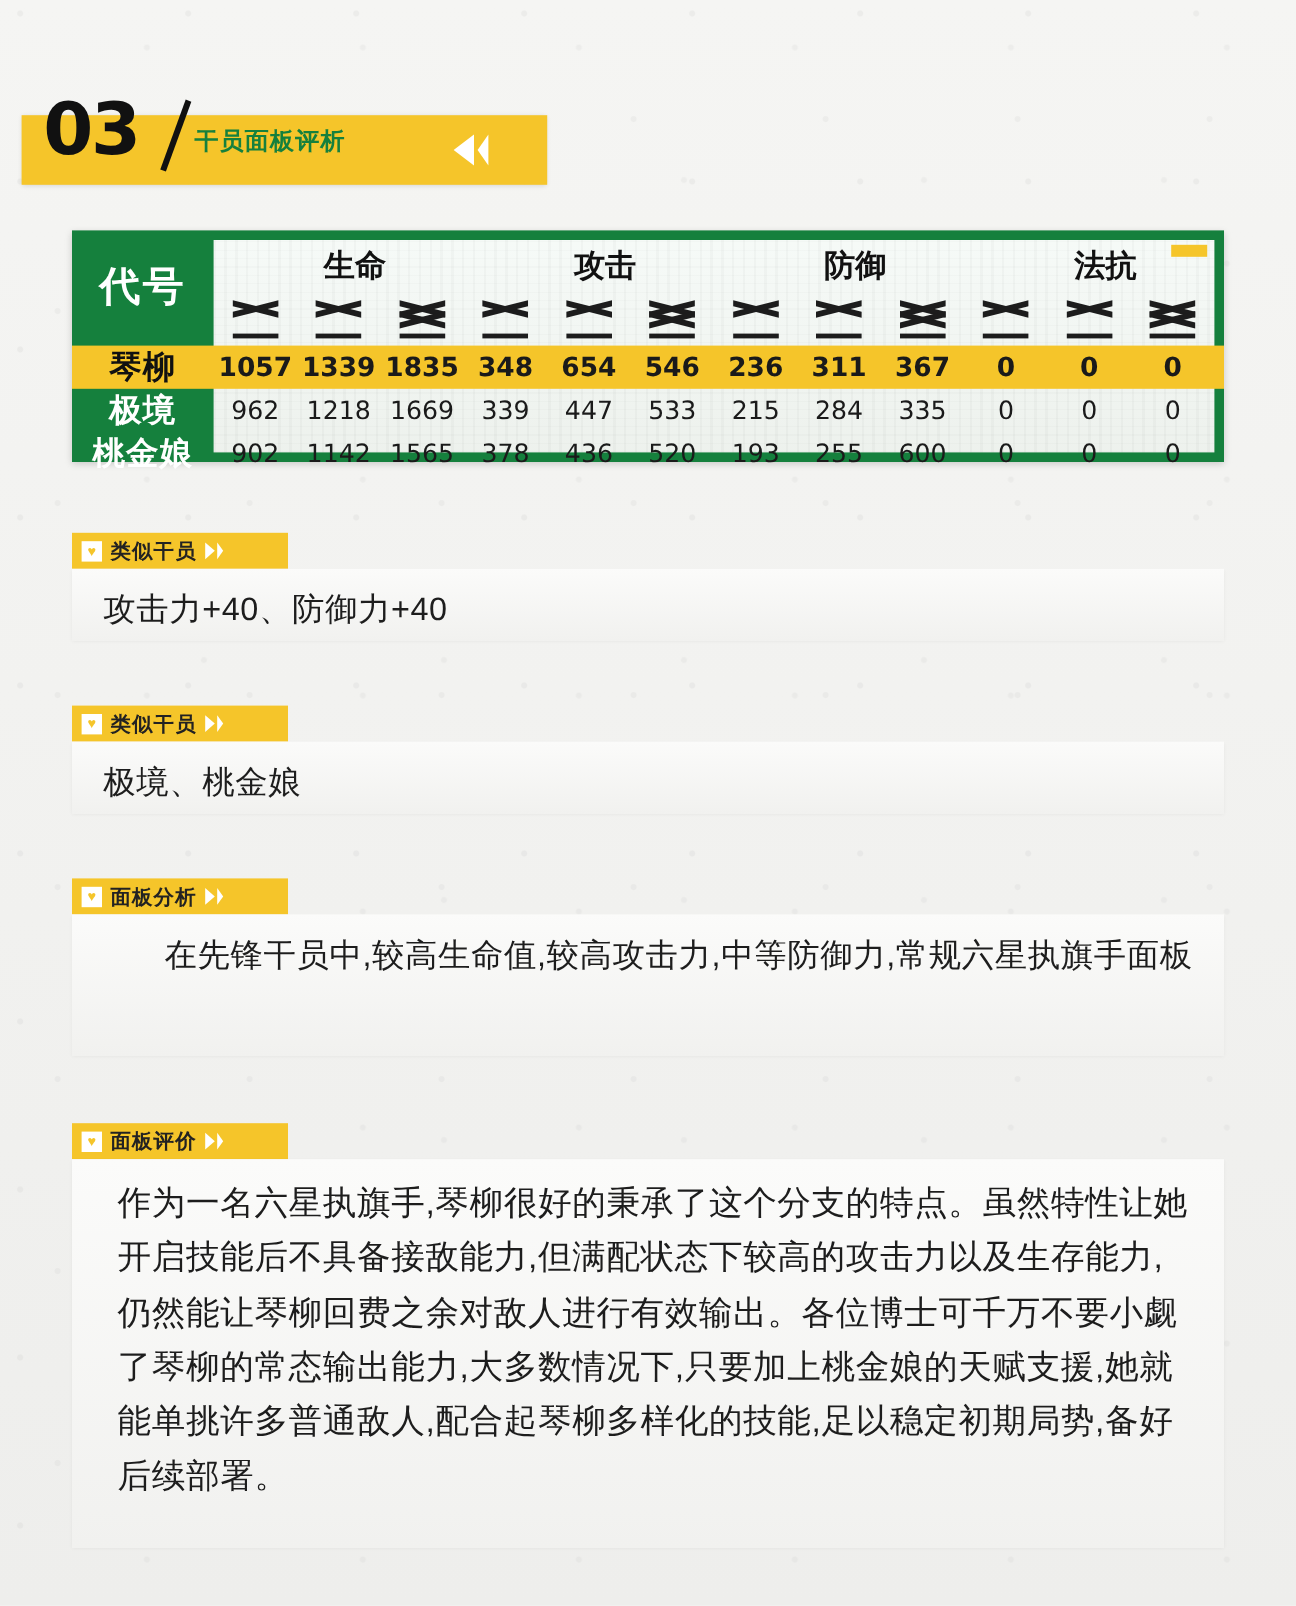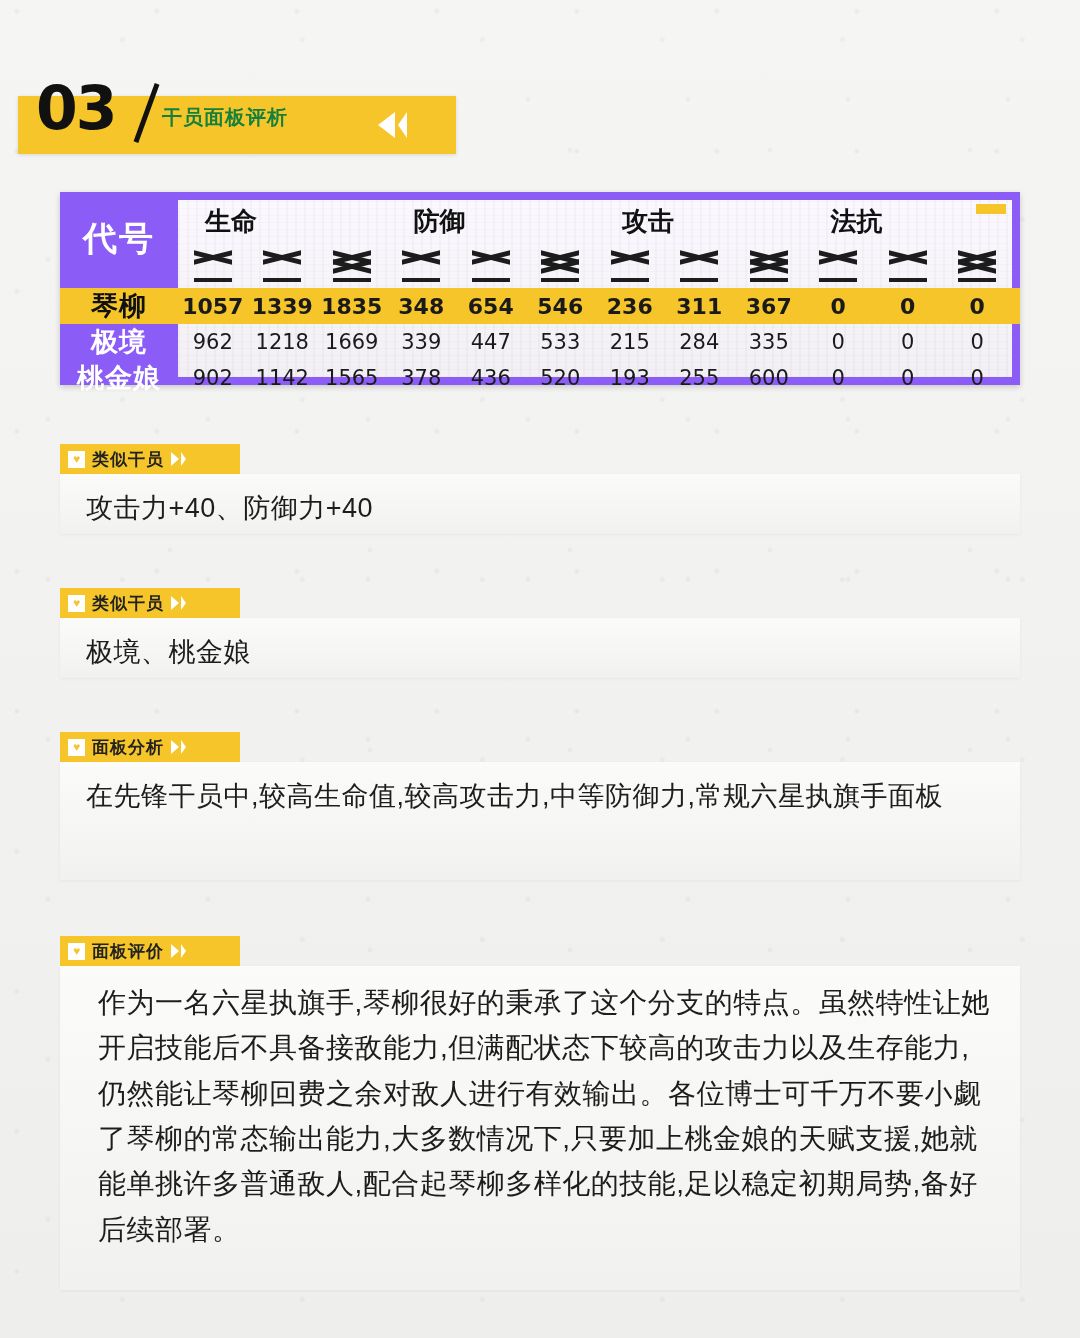--- a/index.html
+++ b/index.html
@@ -98,21 +98,21 @@
     border-right-width: 9px;
   }
 
   
   .stats-table {
     position: absolute;
     left: 60px;
     top: 192px;
     width: 960px;
     height: 193px;
-    background: #8b5cf6;
+    background: #15803d;
     box-shadow: 0 2px 6px rgba(0,0,0,0.18);
   }
   .stats-inner {
     position: absolute;
     left: 118px;
     top: 8px;
     right: 8px;
     bottom: 8px;
     background:
       linear-gradient(180deg, rgba(255,255,255,0.96), rgba(246,246,244,0.96));
@@ -154,21 +154,21 @@
     position: absolute;
     left: 118px;
     top: 12px;
     right: 8px;
     height: 38px;
     display: flex;
     z-index: 4;
   }
   .col-head {
     flex: 1;
-    text-align: left;
+    text-align: center;
     font-size: 26px;
     font-weight: bold;
     color: #111;
     margin-left: 27px;
   }
   .rank-row {
     position: absolute;
     left: 118px;
     top: 54px;
     right: 8px;
@@ -325,22 +325,22 @@
   </div>
 
   <div class="stats-table">
     <div class="stats-inner"></div>
     <div class="corner-mark"></div>
 
     <div class="code-label">代号</div>
 
     <div class="col-heads">
       <div class="col-head">生命</div>
+      <div class="col-head">攻击</div>
       <div class="col-head">防御</div>
-      <div class="col-head">攻击</div>
       <div class="col-head">法抗</div>
     </div>
 
     <div class="rank-row">
       <div class="rank-group">
         <div class="chev">
             <i class="a"></i>
             <i class="b"></i>
             <i class="bar"></i>
           </div>
@@ -522,21 +522,21 @@
   </div>
 
   <div class="block-label" style="left:60px; top:732px; width:180px;">
     <span class="heart">♥</span>
     <span class="txt">面板分析</span>
     <span class="dbl-arrow">
       <i class="tri-right"></i>
         <i class="tri-right sm"></i>
     </span>
   </div>
-  <div class="body-box" style="left:60px; top:762px; width:960px; height:118px;">
+  <div class="body-box" style="left:60px; top:762px; width:960px; height:118px;text-align:right;">
     <div class="body-text">在先锋干员中,较高生命值,较高攻击力,中等防御力,常规六星执旗手面板</div>
   </div>
 
   <div class="block-label" style="left:60px; top:936px; width:180px;">
     <span class="heart">♥</span>
     <span class="txt">面板评价</span>
     <span class="dbl-arrow">
       <i class="tri-right"></i>
         <i class="tri-right sm"></i>
     </span>

